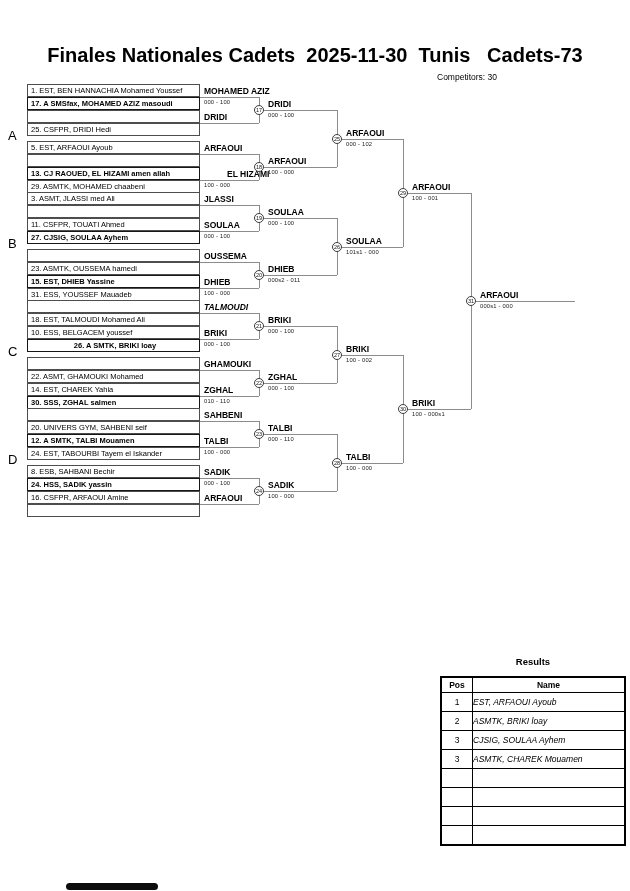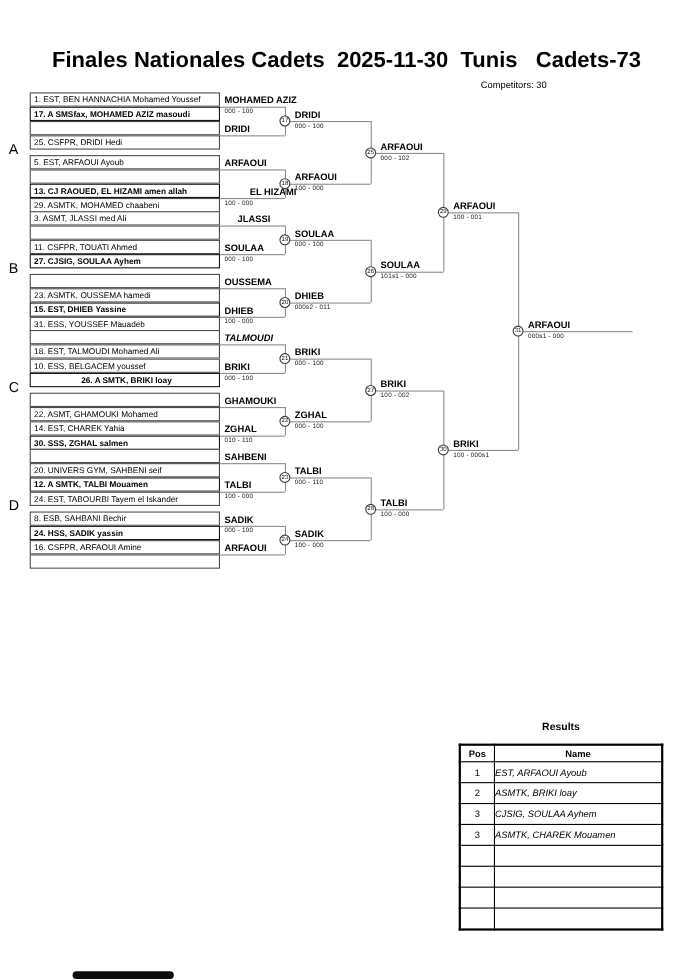--- a/index.html
+++ b/index.html
@@ -22,21 +22,21 @@
   }
   .box.bold{font-weight:bold;border:1.5px solid #161616;}
   .hline{position:absolute;height:0;border-top:1.4px solid #8c8c8c;}
   .vline{position:absolute;width:0;border-left:1.4px solid #8c8c8c;}
   .wname{position:absolute;font-size:8.5px;font-weight:bold;white-space:nowrap;}
   .wscore{position:absolute;font-size:5.8px;color:#222;white-space:nowrap;letter-spacing:0.2px;}
   .circle{
     position:absolute;width:10px;height:10px;box-sizing:border-box;border:1px solid #3c3c3c;
     border-radius:50%;background:#fff;font-size:5.5px;line-height:8px;text-align:center;color:#111;
   }
-  .results{position:absolute;left:417px;top:656px;width:182px;}
+  .results{position:absolute;left:440px;top:656px;width:182px;}
   .results-title{width:186px;text-align:center;font-size:9.5px;font-weight:bold;margin-bottom:9px;}
   table.res{border-collapse:collapse;border:2px solid #000;width:186px;table-layout:fixed;}
   table.res th,table.res td{border:1px solid #000;font-size:8.5px;padding:0;}
   table.res th{height:14px;font-weight:bold;text-align:center;}
   table.res td{height:18px;}
   td.pos,th.pos{width:30px;text-align:center;}
   td.nm{padding-left:9px;text-align:left;font-style:italic;}
   .bottom-bar{position:absolute;left:66px;top:883px;width:92px;height:7px;background:#0c0c0c;border-radius:3.5px;}
 </style>
 </head>
@@ -62,21 +62,21 @@
     <div class="wname" style="left: 204px; top: 143px;">ARFAOUI</div>
     <div class="box bold" style="top: 167px;">13. CJ RAOUED, EL HIZAMI amen allah</div>
     <div class="box" style="top: 180px;">29. ASMTK, MOHAMED chaabeni</div>
     <div class="hline" style="left: 200px; top: 180px; width: 59px;"></div>
     <div class="wname" style="left: 204px; top: 169px; margin-left: 23px;">EL HIZAMI</div>
     <div class="wscore" style="left: 204px; top: 182px;">100 - 000</div>
     <div class="seclabel" style="left: 8px; top: 236px;">B</div>
     <div class="box" style="top: 192px;">3. ASMT, JLASSI med Ali</div>
     <div class="box" style="top: 205px;"></div>
     <div class="hline" style="left: 200px; top: 205px; width: 59px;"></div>
-    <div class="wname" style="left: 204px; top: 194px; margin-left: 12px;">JLASSI</div>
+    <div class="wname" style="left: 204px; top: 194px;">JLASSI</div>
     <div class="box" style="top: 218px;">11. CSFPR, TOUATI Ahmed</div>
     <div class="box bold" style="top: 231px;">27. CJSIG, SOULAA Ayhem</div>
     <div class="hline" style="left: 200px; top: 231px; width: 59px;"></div>
     <div class="wname" style="left: 204px; top: 220px;">SOULAA</div>
     <div class="wscore" style="left: 204px; top: 233px;">000 - 100</div>
     <div class="box" style="top: 249px;"></div>
     <div class="box" style="top: 262px;">23. ASMTK, OUSSEMA hamedi</div>
     <div class="hline" style="left: 200px; top: 262px; width: 59px;"></div>
     <div class="wname" style="left: 204px; top: 251px;">OUSSEMA</div>
     <div class="box bold" style="top: 275px;">15. EST, DHIEB Yassine</div>

